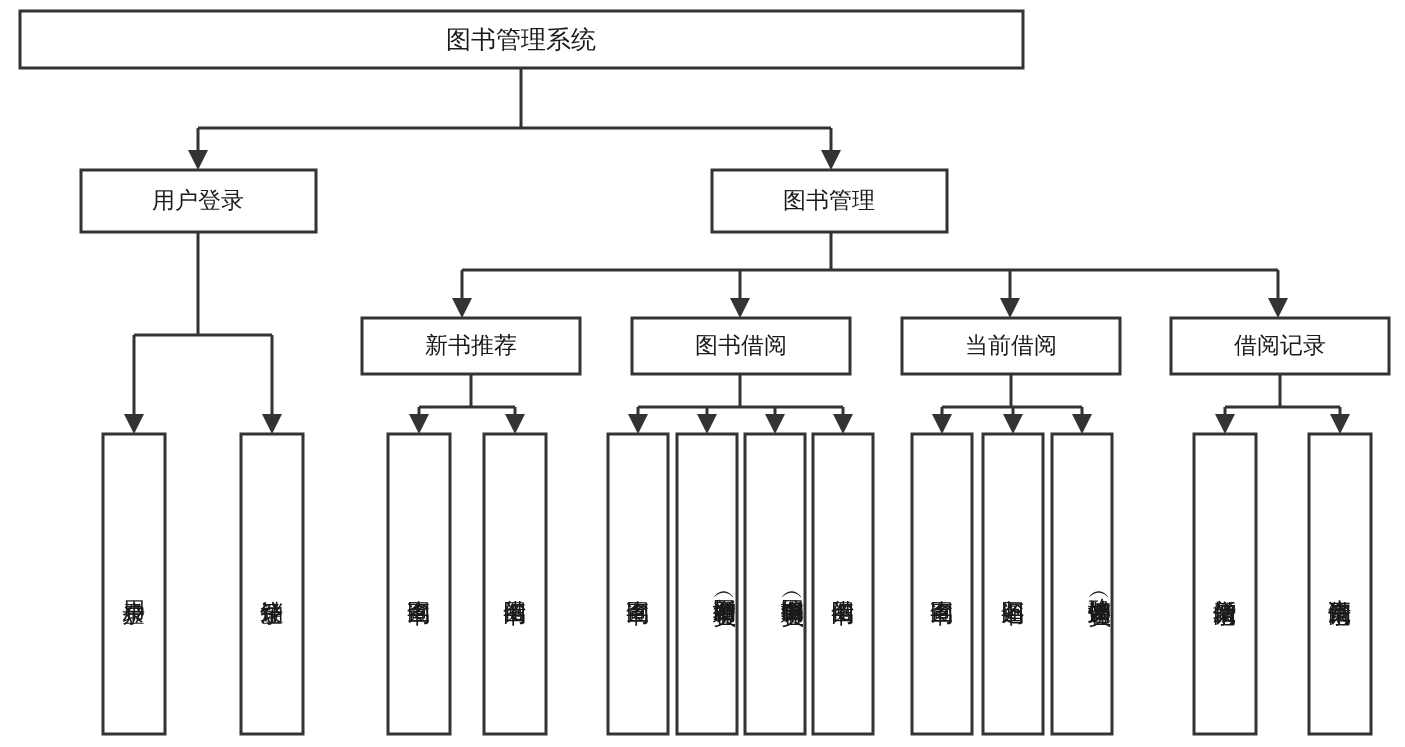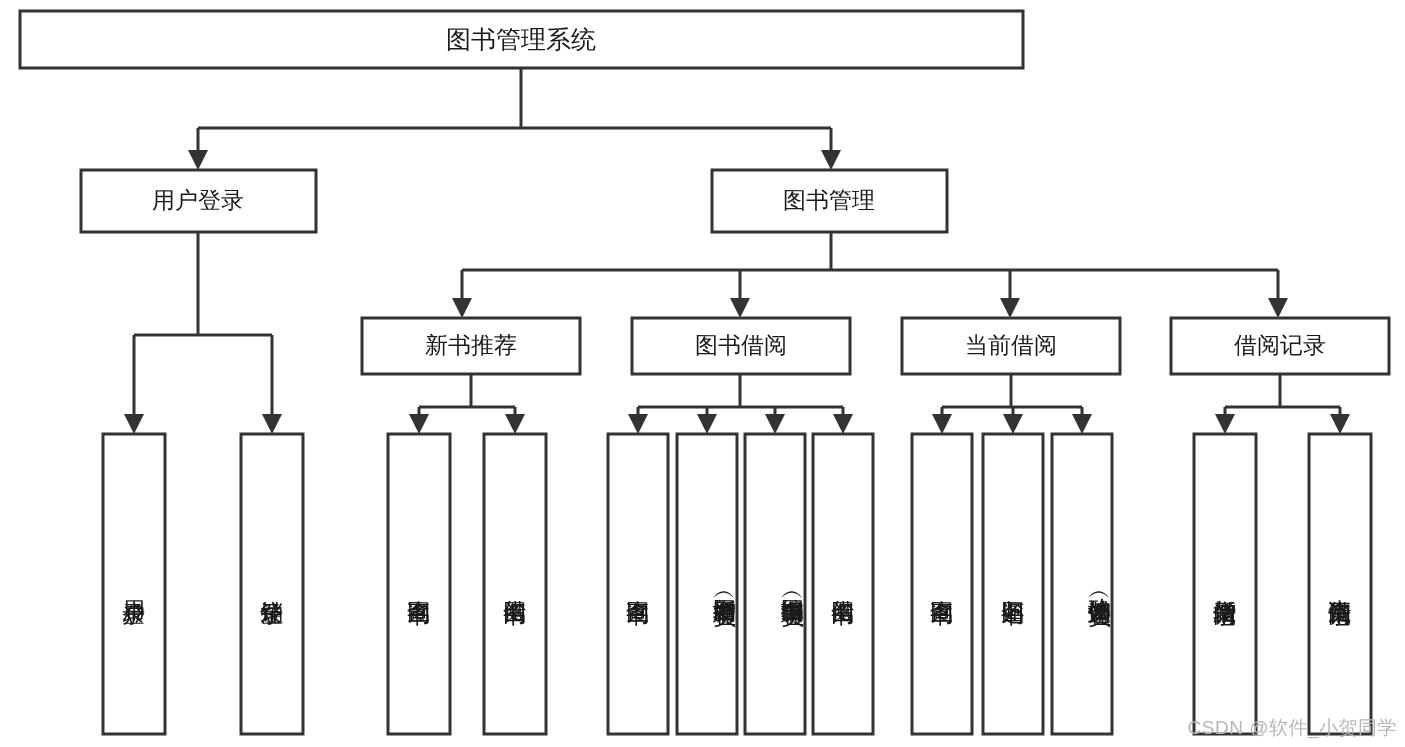--- a/index.html
+++ b/index.html
@@ -232,14 +232,13 @@
   <div class="vlabel" style="left:745px; top:434px; width:60px; height:300px; display:flex; align-items:flex-start; justify-content:center;">编辑图书（管理员）</div>
   <div class="vlabel" style="left:813px; top:434px; width:60px; height:300px; display:flex; align-items:center; justify-content:center;">借阅图书</div>
 
   <div class="vlabel" style="left:912px; top:434px; width:60px; height:300px; display:flex; align-items:center; justify-content:center;">查询图书</div>
   <div class="vlabel" style="left:983px; top:434px; width:60px; height:300px; display:flex; align-items:center; justify-content:center;">归还图书</div>
   <div class="vlabel" style="left:1052px; top:434px; width:60px; height:300px; display:flex; align-items:flex-start; justify-content:center;">确认归还（管理员）</div>
 
   <div class="vlabel" style="left:1194px; top:434px; width:62px; height:300px; display:flex; align-items:center; justify-content:center;">新增借阅记录</div>
   <div class="vlabel" style="left:1309px; top:434px; width:62px; height:300px; display:flex; align-items:center; justify-content:center;">查询借阅记录</div>
 
-  <div class="watermark">CSDN @软件_小贺同学</div>
 </div>
 
 </body></html>

